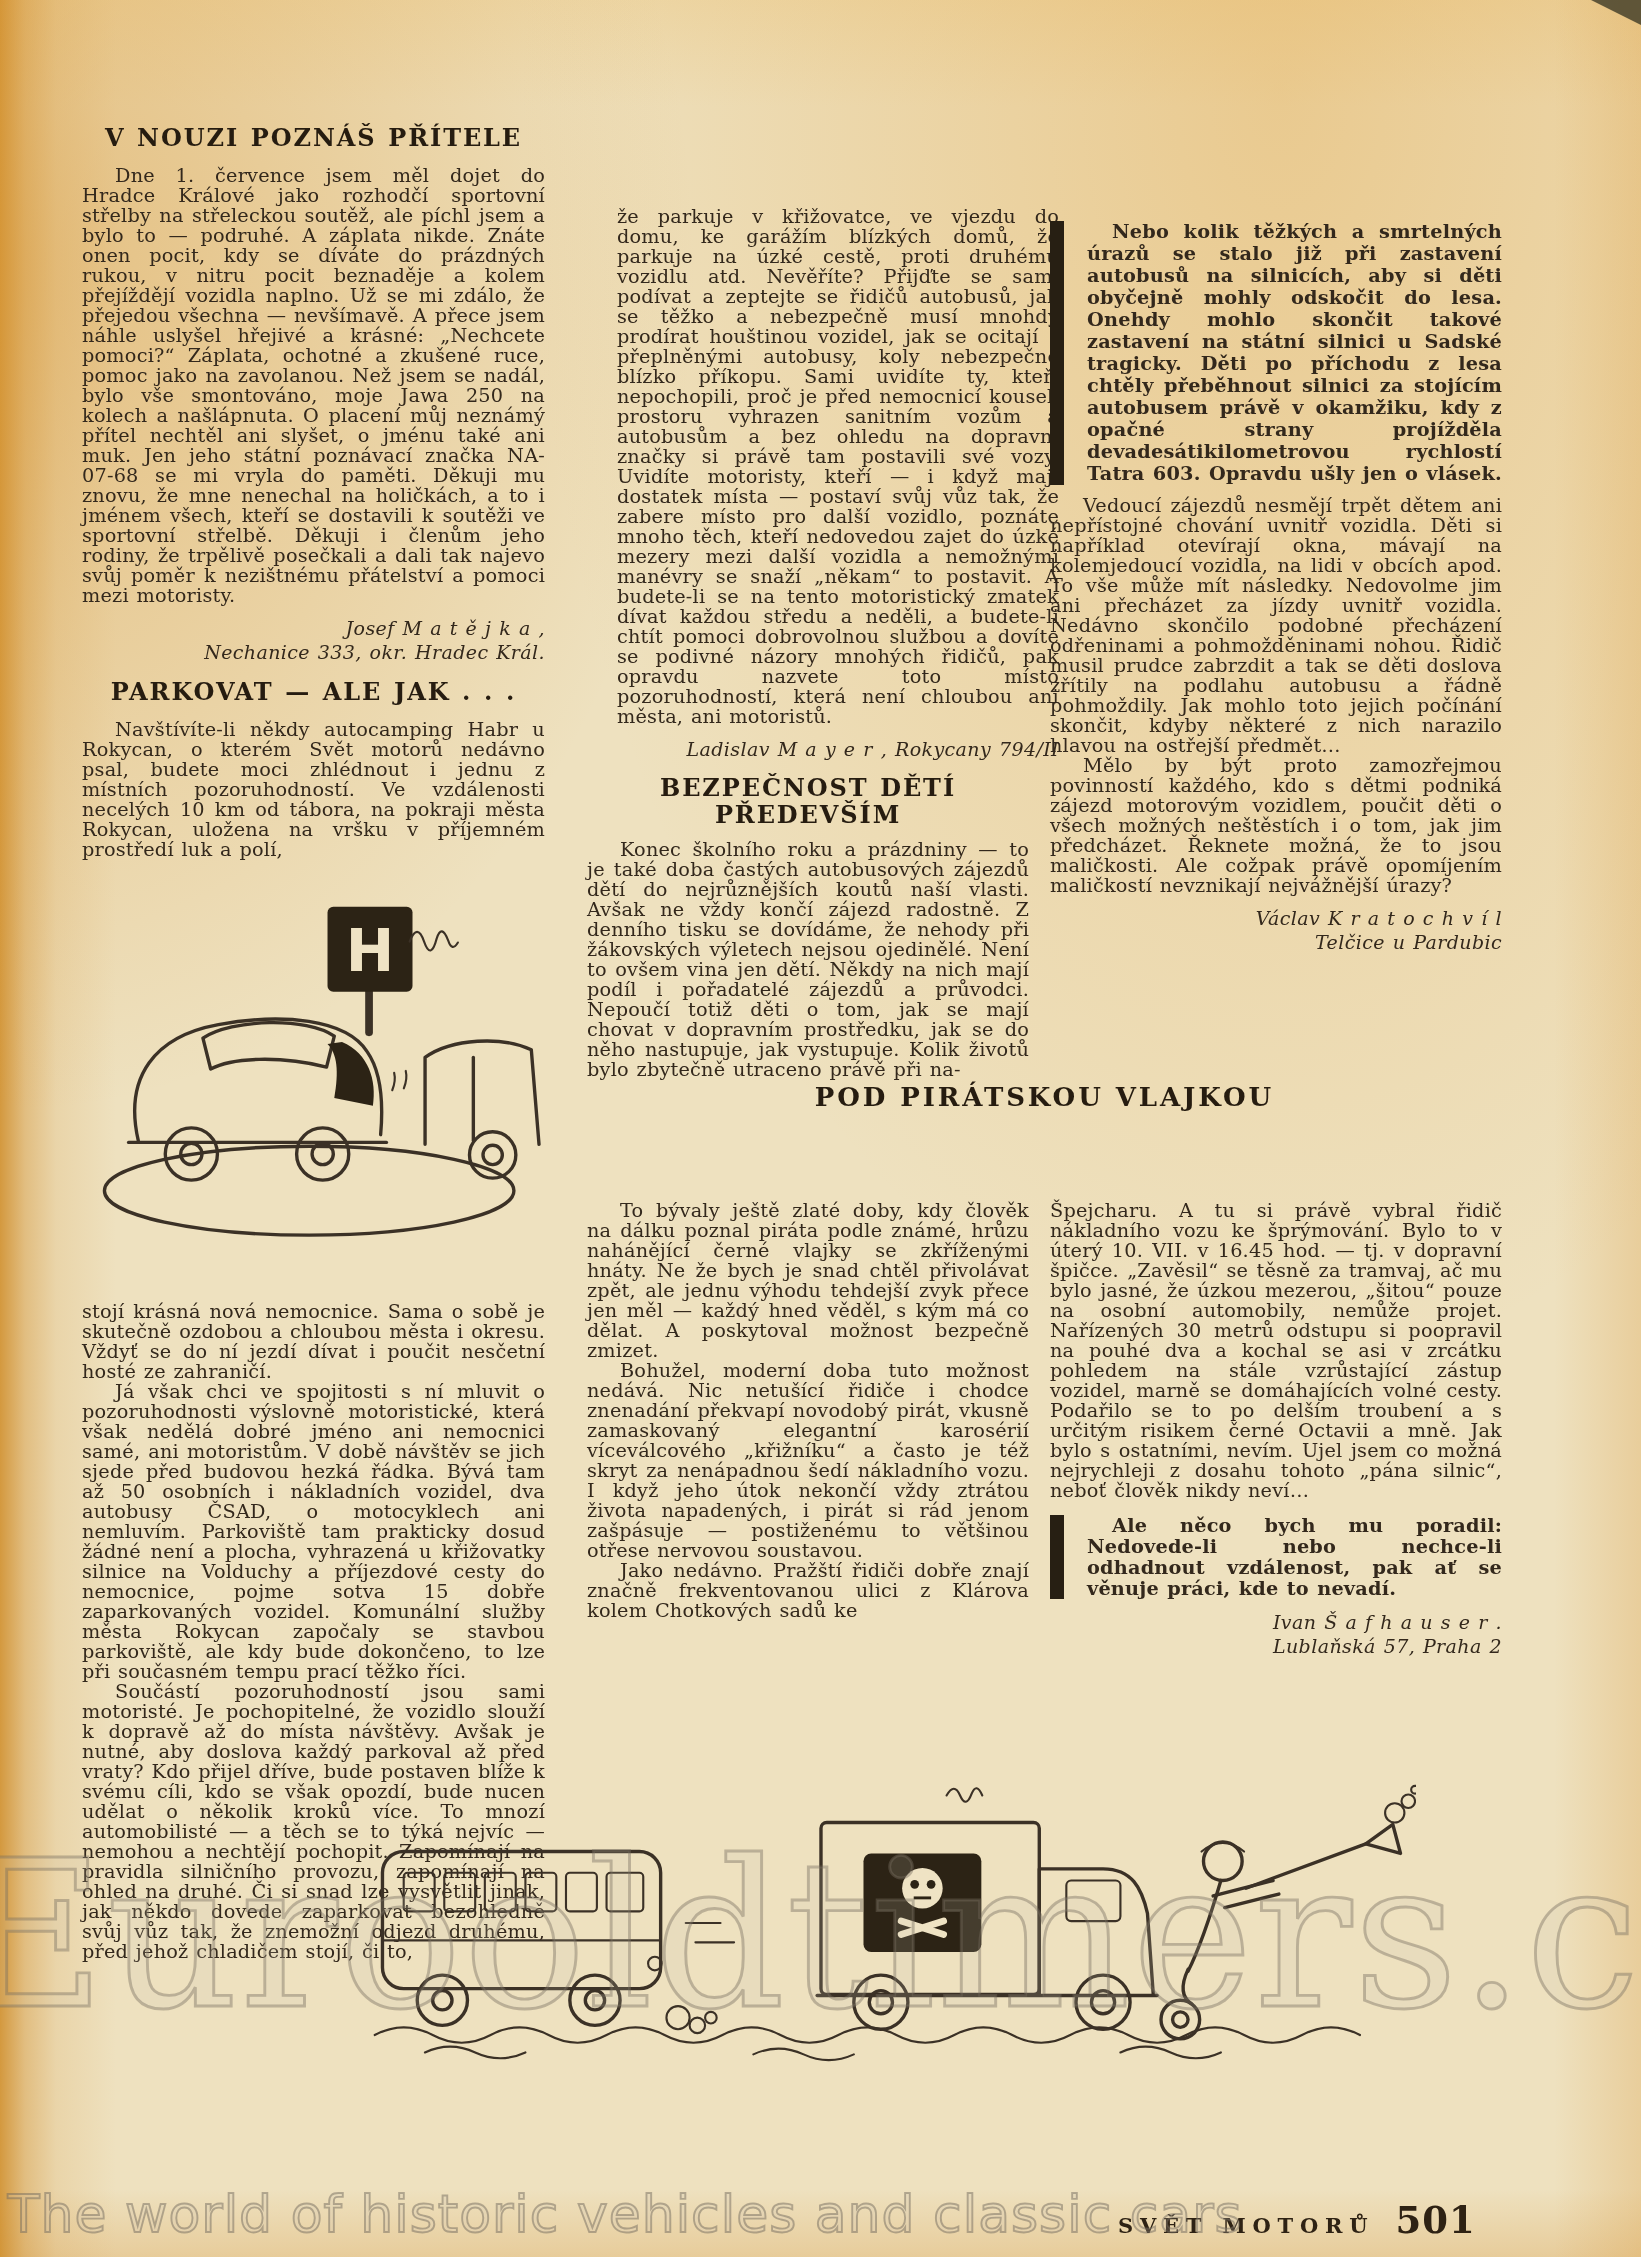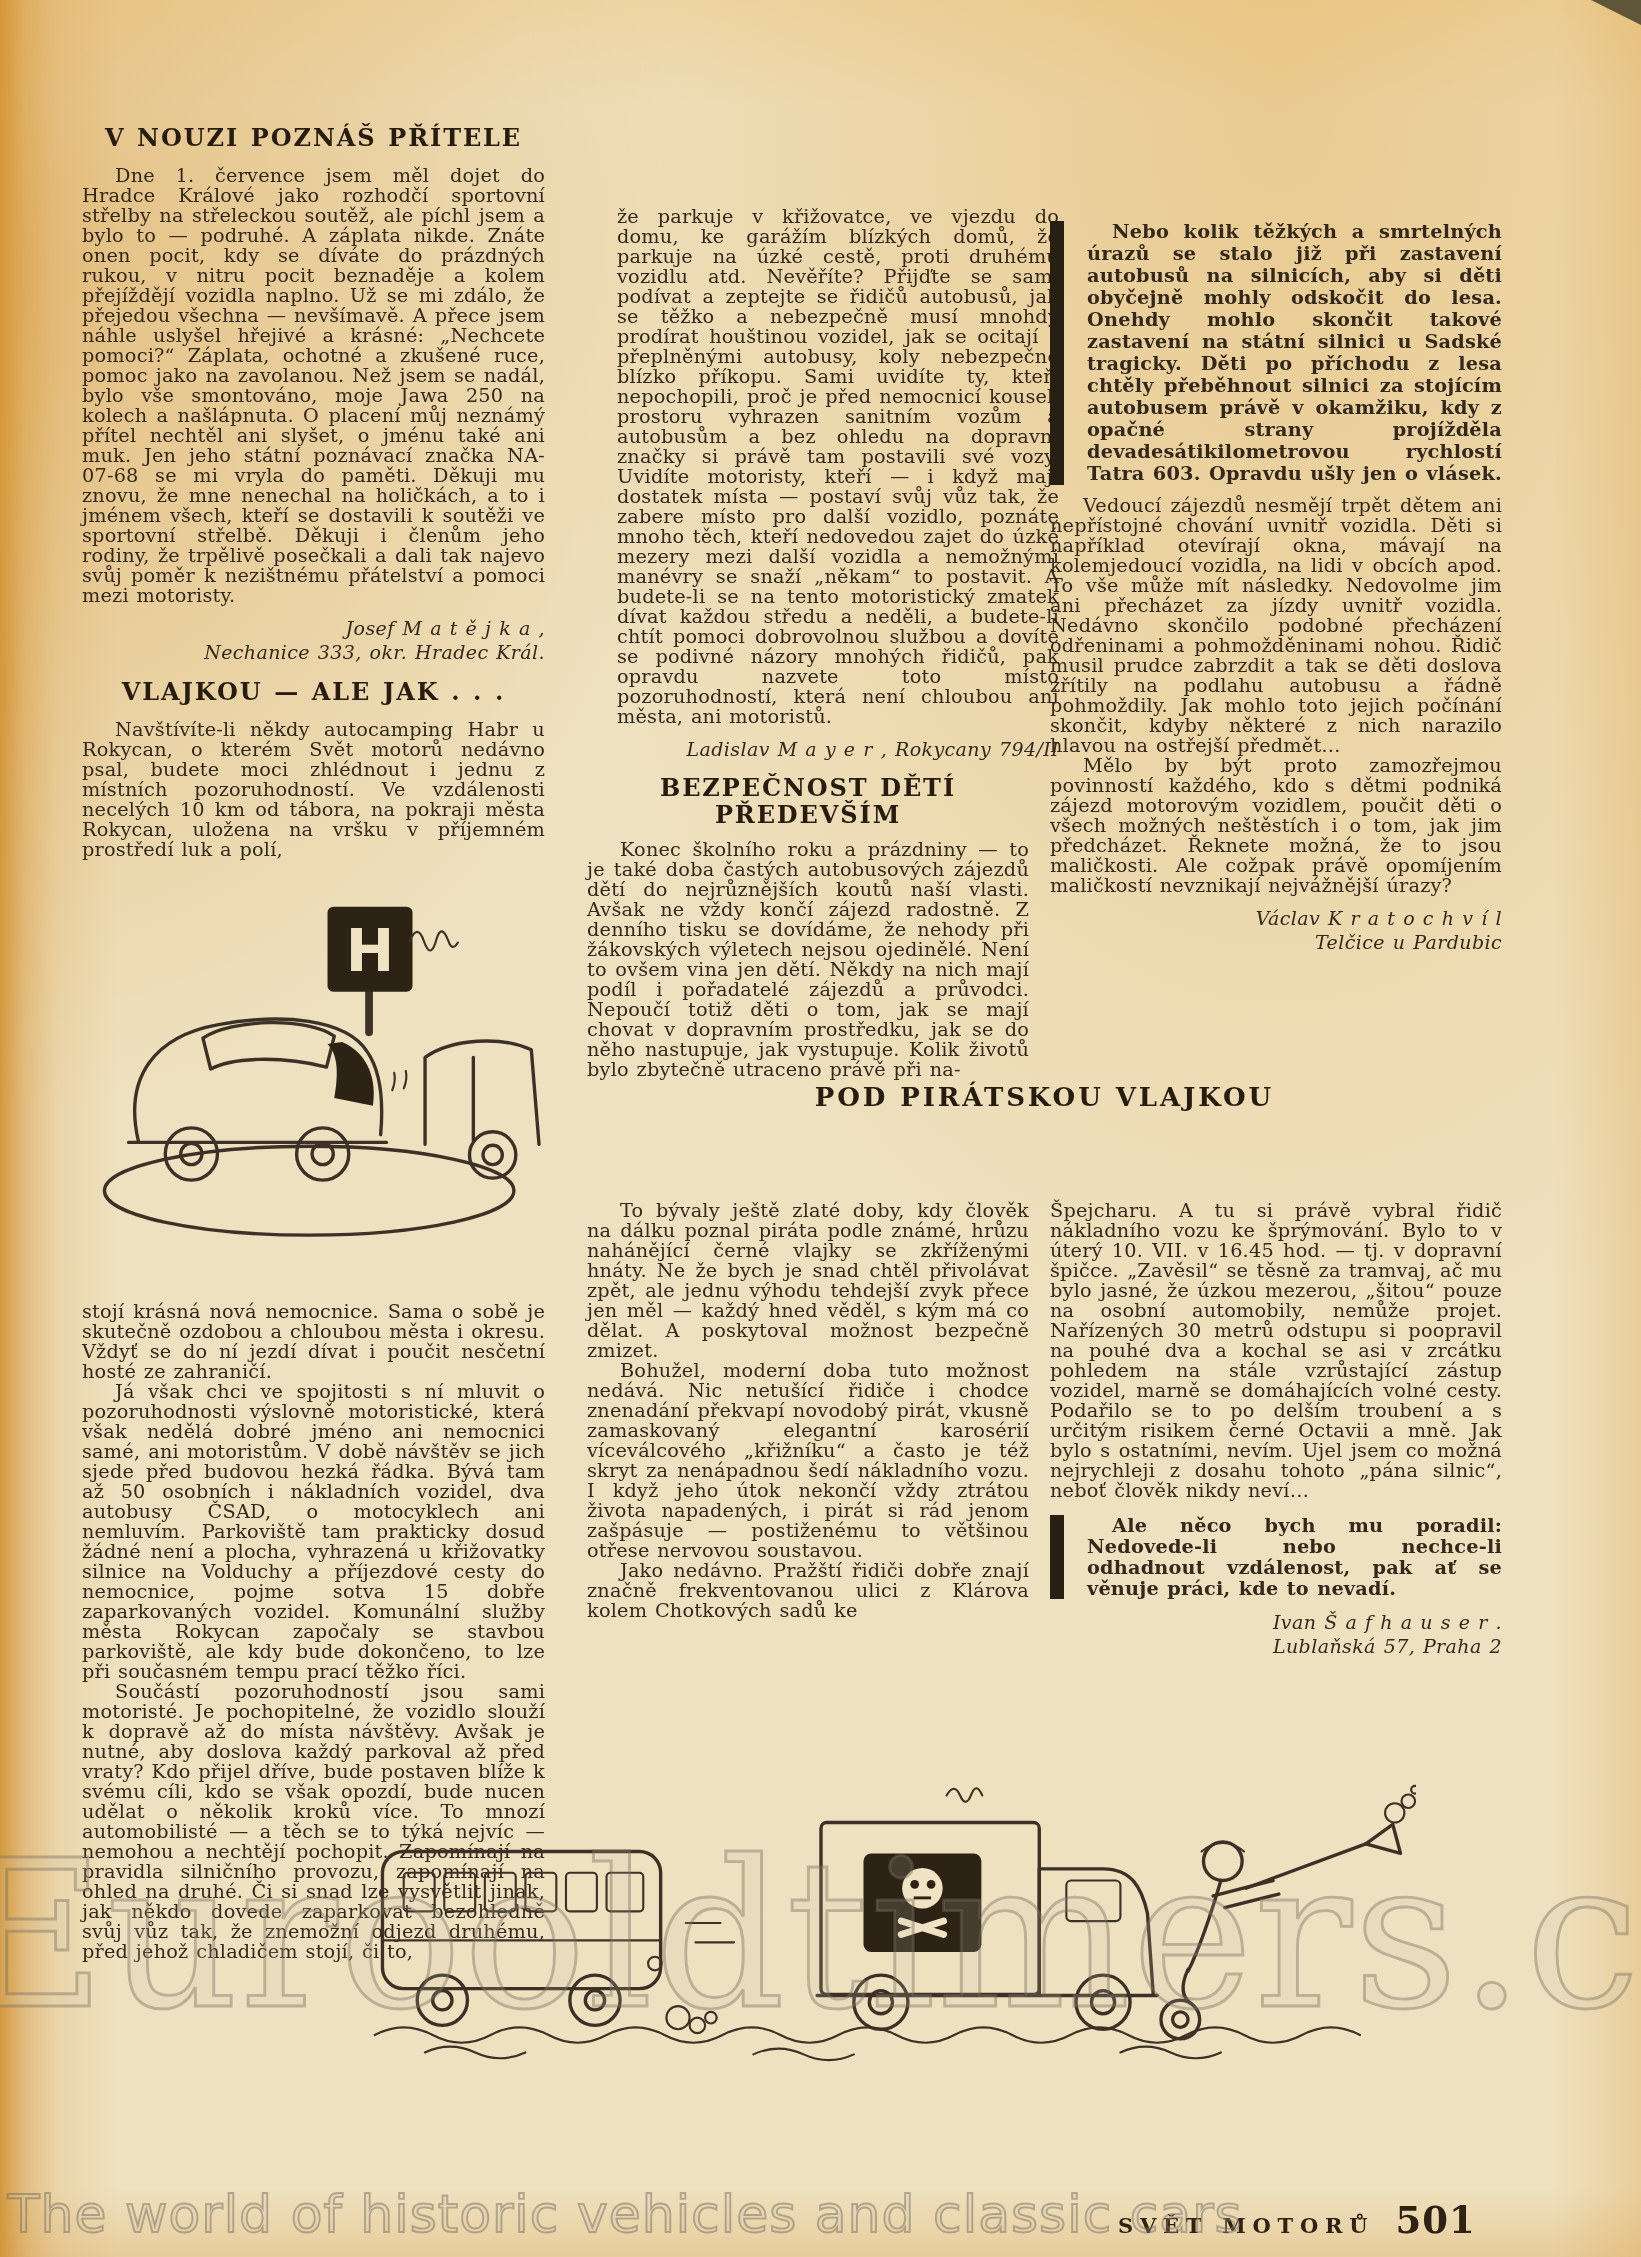--- a/index.html
+++ b/index.html
@@ -58,21 +58,21 @@
 <div class="paper-tint"></div>
 <div class="corner-mark"></div>
 
 <div class="col" style="left:82px;top:124px;width:463px;">
   <div class="headline">V NOUZI POZNÁŠ PŘÍTELE</div>
   <p>Dne 1. července jsem měl dojet do Hradce Králové jako rozhodčí sportovní střelby na střeleckou soutěž, ale píchl jsem a bylo to — podruhé. A záplata nikde. Znáte onen pocit, kdy se díváte do prázdných rukou, v nitru pocit beznaděje a kolem přejíždějí vozidla naplno. Už se mi zdálo, že přejedou všechna — nevšímavě. A přece jsem náhle uslyšel hřejivé a krásné: „Nechcete pomoci?“ Záplata, ochotné a zkušené ruce, pomoc jako na zavolanou. Než jsem se nadál, bylo vše smontováno, moje Jawa 250 na kolech a našlápnuta. O placení můj neznámý přítel nechtěl ani slyšet, o jménu také ani muk. Jen jeho státní poznávací značka NA-07-68 se mi vryla do paměti. Děkuji mu znovu, že mne nenechal na holičkách, a to i jménem všech, kteří se dostavili k soutěži ve sportovní střelbě. Děkuji i členům jeho rodiny, že trpělivě posečkali a dali tak najevo svůj poměr k nezištnému přátelství a pomoci mezi motoristy.</p>
   <div class="sig">
     <div>Josef  M a t ě j k a ,</div>
     <div>Nechanice 333, okr. Hradec Král.</div>
   </div>
-  <div class="headline" style="margin-top:13.5px;">VLAJKOU  —  ALE  JAK . . .</div>
+  <div class="headline" style="margin-top:13.5px;">PARKOVAT  —  ALE  JAK . . .</div>
   <p>Navštívíte-li někdy autocamping Habr u Rokycan, o kterém Svět motorů nedávno psal, budete moci zhlédnout i jednu z místních pozoruhodností. Ve vzdálenosti necelých 10 km od tábora, na pokraji města Rokycan, uložena na vršku v příjemném prostředí luk a polí,</p>
 
   <svg class="cartoon" width="458" height="423" viewBox="0 0 474 438" style="font-size:20px">
     <ellipse class="ln" cx="232" cy="330" rx="212" ry="46"></ellipse>
 
     <path class="ln" d="M55,278 C40,212 72,170 138,158 C204,146 270,152 292,186 C306,206 309,238 306,272"></path>
     <path class="ln" d="M45,280 L312,280"></path>
     <path class="ln" d="M122,172 C152,152 230,150 258,170 L250,202 C202,190 152,192 130,204 Z"></path>
     <path class="dk" d="M266,176 C294,188 302,216 298,242 L258,234 C263,206 261,188 251,178 Z"></path>
     <circle class="ln" cx="110" cy="292" r="27"></circle>

